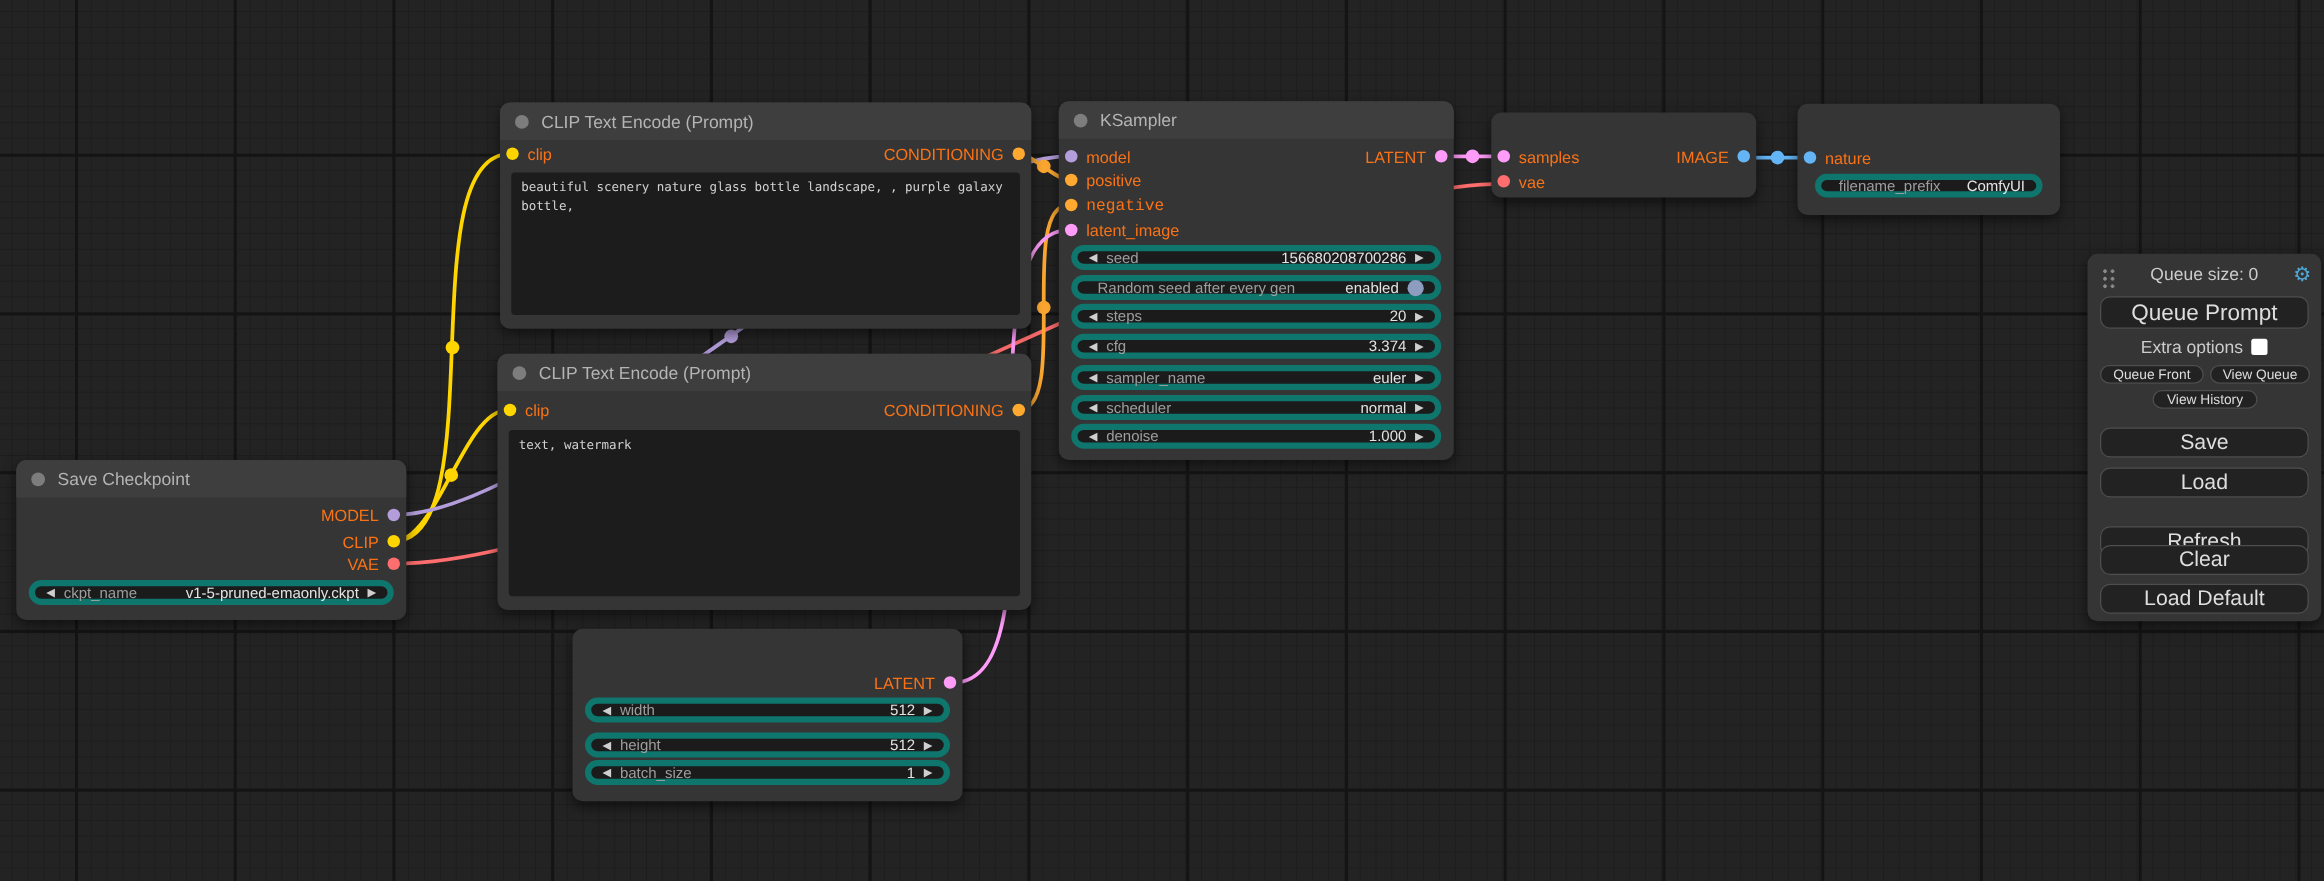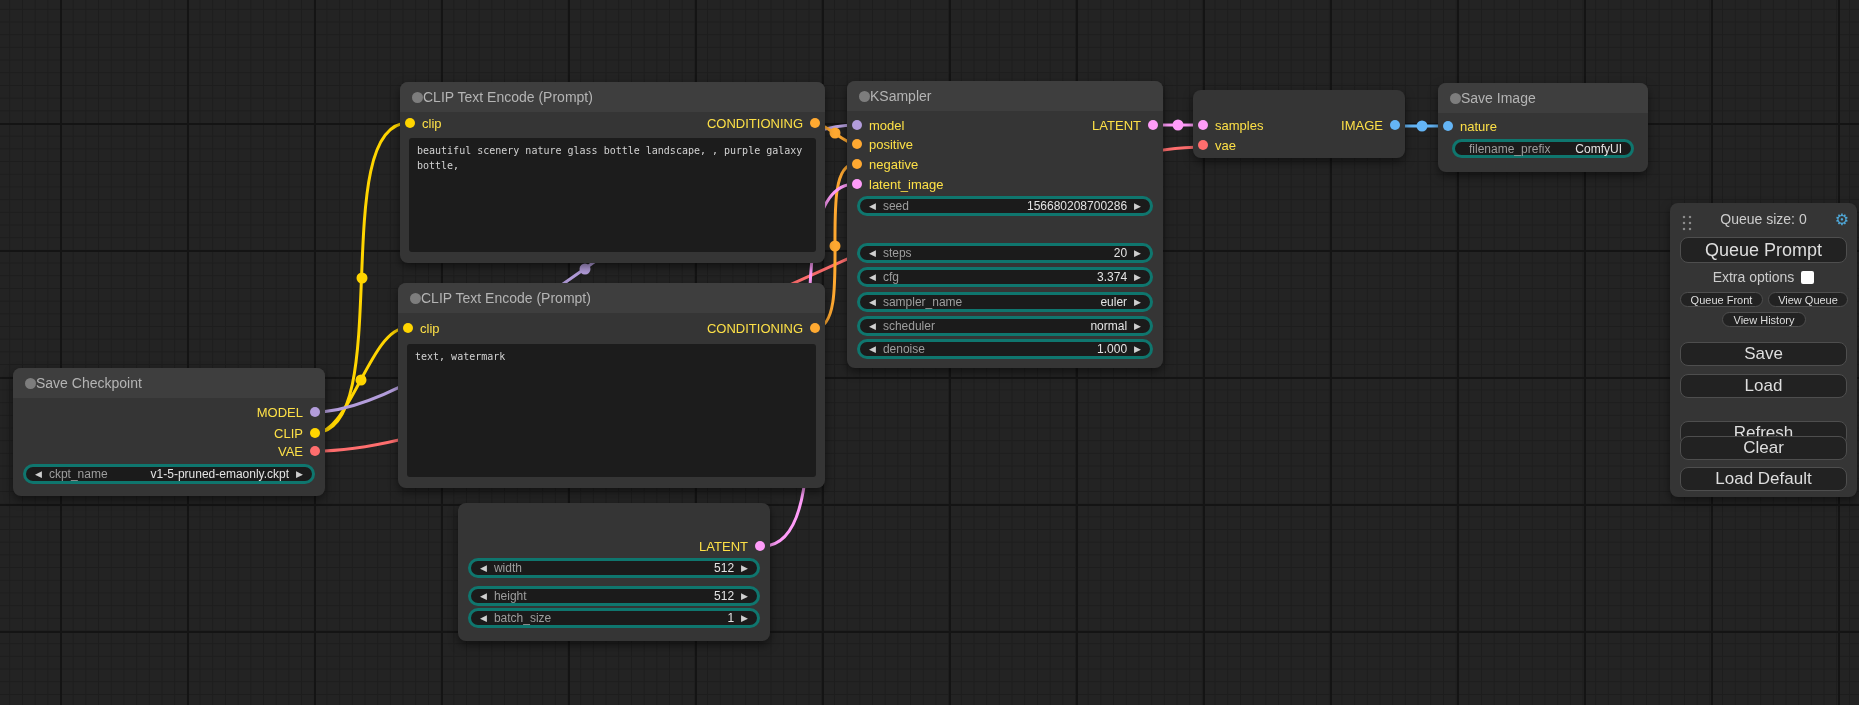--- a/index.html
+++ b/index.html
@@ -17,42 +17,42 @@
     position:relative;
   }
   #wires { position:absolute; left:0; top:0; width:1859px; height:705px; z-index:1; }
   #wires path { fill:none; stroke-width:3; stroke-linecap:round; }
 
   .node {
     position:absolute; background:#353535; border-radius:8px;
     box-shadow:0 4px 10px rgba(0,0,0,.5); z-index:2;
   }
   .node-header {
-    height:30px; display:flex; align-items:center; padding:0 12px;
+    height:30px; display:flex; align-items:center; gap:10px; padding:0 12px;
     background:#3e3e3e; border-radius:8px 8px 0 0; cursor:default;
   }
   .title-dot { width:11px; height:11px; border-radius:50%; background:#7d7d7d; flex:0 0 auto; }
   .node-title { color:#b4b4b4; font-size:14px; white-space:nowrap; }
 
   .slot { position:absolute; display:flex; align-items:center; gap:7px;
-          color:#fde047; font-size:13px; height:20px; }
+          color:#f97316; font-size:13px; height:20px; }
   .slot.in  { left:0;  padding-left:5px; }
   .slot.out { right:0; padding-right:5px; }
   .port { width:10px; height:10px; border-radius:50%; flex:0 0 auto; }
 
   .c-model        { background:#B39DDB; }
   .c-clip         { background:#FFD500; }
   .c-vae          { background:#FF6E6E; }
   .c-conditioning { background:#FFA931; }
   .c-latent       { background:#FF9CF9; }
   .c-image        { background:#64B5F6; }
 
   .widget {
     position:absolute; height:20px; background:#1b1b1b;
-    border:3px solid #0f766e; border-radius:10px;
+    border:5px solid #0f766e; border-radius:10px;
     display:flex; align-items:center; gap:7px; padding:0 9px;
     font-size:12px; color:#9e9e9e; white-space:nowrap;
   }
   .warr { color:#cfcfcf; font-size:9px; line-height:1; }
   .wvalue { margin-left:auto; color:#e3e3e3; }
   .toggle-dot { width:13px; height:13px; border-radius:50%; background:#8D9DBF; flex:0 0 auto; }
 
   .prompt-box {
     position:absolute; background:#1c1c1c; border-radius:3px;
     font-family:"DejaVu Sans Mono", monospace; font-size:10px; line-height:1.5;
@@ -170,38 +170,43 @@
     <span class="node-title">KSampler</span>
   </div>
   <div class="slot in" style="top:34px;">
     <span class="port c-model"></span>
     <span>model</span>
   </div>
   <div class="slot in" style="top:53px;">
     <span class="port c-conditioning"></span>
     <span>positive</span>
   </div>
-  <div class="slot in" style="top:73px;">
+  <div class="slot in" style="top:73px;font-family:Liberation Mono, monospace;">
     <span class="port c-conditioning"></span>
     <span>negative</span>
   </div>
   <div class="slot in" style="top:93px;">
     <span class="port c-latent"></span>
     <span>latent_image</span>
   </div>
   <div class="slot out" style="top:34px;">
     <span>LATENT</span>
     <span class="port c-latent"></span>
   </div>
 
   <div class="widget" style="left:10px; top:115px; width:296px;">
     <span class="warr">◀</span>
     <span>seed</span>
     <span class="wvalue">156680208700286</span>
     <span class="warr">▶</span>
+  </div>
+  <div class="widget" style="left:10px; top:139px; width:296px; padding-left:16px;">
+    <span>Random seed after every gen</span>
+    <span class="wvalue">enabled</span>
+    <span class="toggle-dot"></span>
   </div>
   <div class="widget" style="left:10px; top:162px; width:296px;">
     <span class="warr">◀</span>
     <span>steps</span>
     <span class="wvalue">20</span>
     <span class="warr">▶</span>
   </div>
   <div class="widget" style="left:10px; top:186px; width:296px;">
     <span class="warr">◀</span>
     <span>cfg</span>
@@ -262,24 +267,20 @@
     <span class="port c-vae"></span>
     <span>vae</span>
   </div>
   <div class="slot out" style="top:25px;">
     <span>IMAGE</span>
     <span class="port c-image"></span>
   </div>
 </div>
 
 <div class="node" style="left:1438px; top:83px; width:210px; height:89px;">
-  <div class="node-header">
-    <span class="title-dot"></span>
-    <span class="node-title">Save Image</span>
-  </div>
   <div class="slot in" style="top:33px;">
     <span class="port c-image"></span>
     <span>nature</span>
   </div>
   <div class="widget" style="left:14px; top:56px; width:182px; height:19px; padding-left:14px;">
     <span>filename_prefix</span>
     <span class="wvalue">ComfyUI</span>
   </div>
 </div>
 

